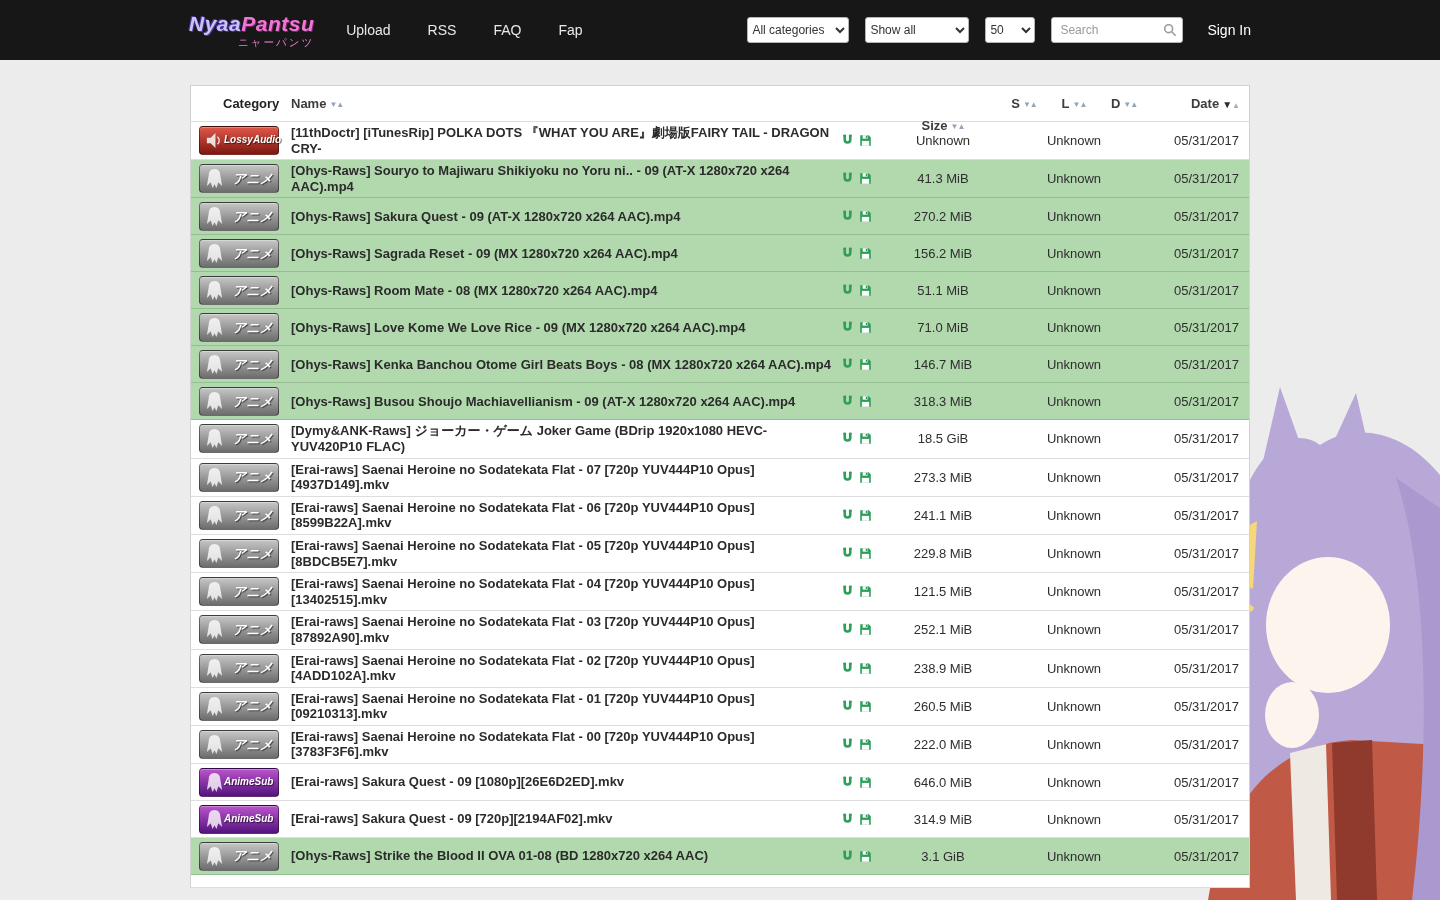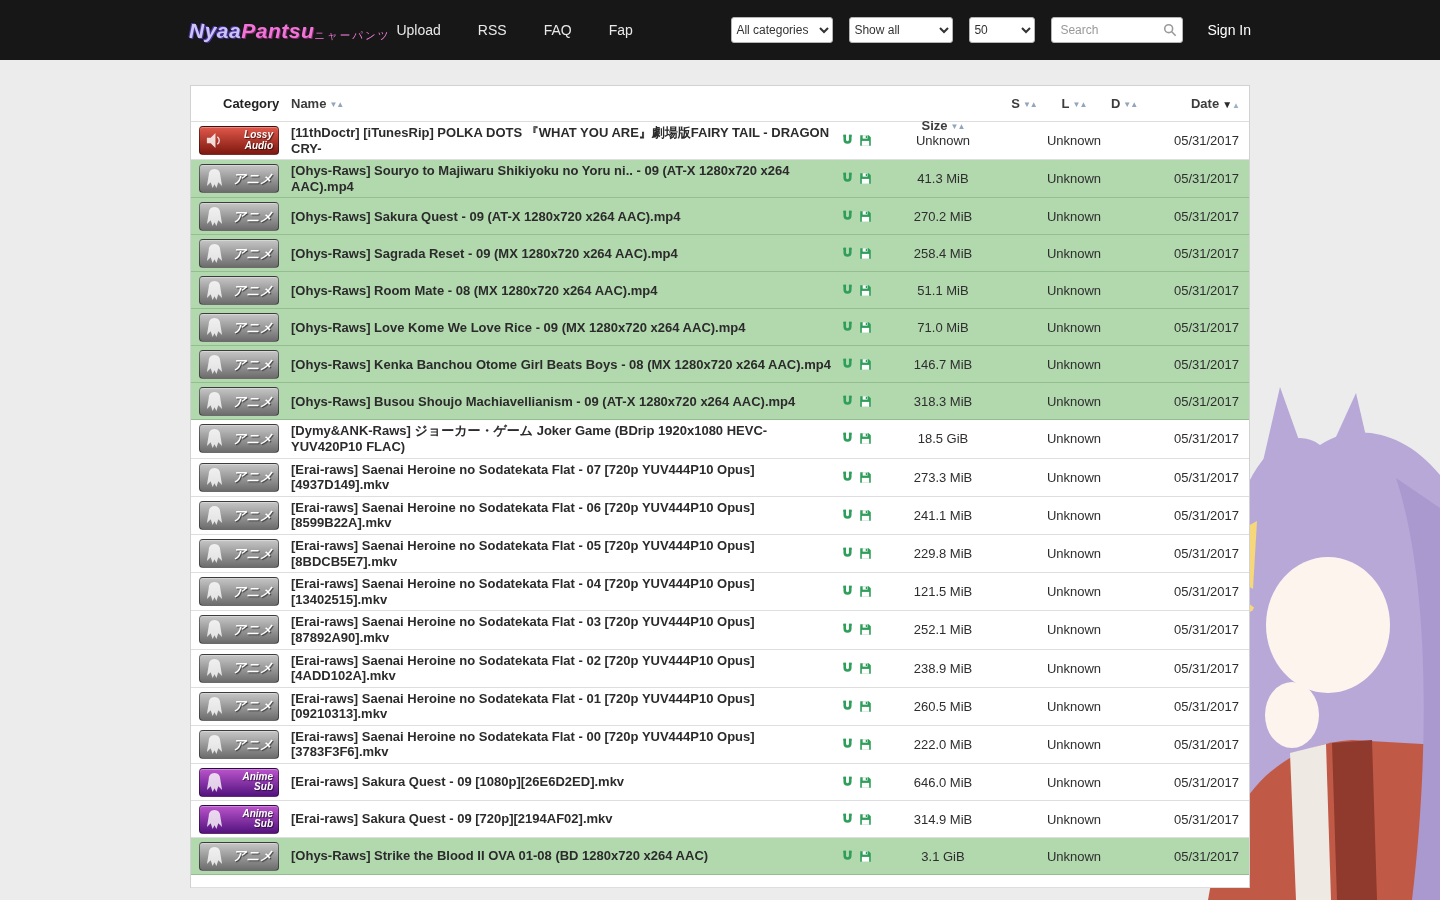--- a/index.html
+++ b/index.html
@@ -7,30 +7,30 @@
   body {
     width:1440px; height:900px; overflow:hidden;
     background:#ececec;
     font-family:"Liberation Sans", sans-serif;
     position:relative;
   }
 
   
   .navbar { height:60px; background:#171717; position:relative; z-index:5; }
   .nav-inner { width:1062px; margin:0 auto; height:100%; display:flex; align-items:center; }
-  .brand { display:flex; flex-direction:row; line-height:1; cursor:pointer; }
+  .brand { display:flex; flex-direction:column; line-height:1; margin-right:26px; cursor:pointer; }
   .brand-main { font-size:21px; font-weight:bold; font-style:italic; letter-spacing:.5px; white-space:nowrap; }
   .brand-first { color:#cdc3f2; text-shadow:1px 1px 0 #4a35a0, -1px -1px 0 #4a35a0; }
   .brand-second { color:#f175d8; text-shadow:1px 1px 0 #7c2a66; }
   .brand-sub { font-size:10.5px; color:#f07ad8; letter-spacing:2px; margin-top:3px; align-self:flex-end; }
   .nav-links { display:flex; gap:37px; margin-left:6px; }
   .nav-link { color:#e9e9e9; font-size:14px; text-decoration:none; cursor:pointer; }
   .nav-right { margin-left:auto; display:flex; align-items:center; gap:16px; }
   select.filter { height:26px; font-size:12px; border:1px solid #b5b5b5; border-radius:3px; background:#fff; color:#333; }
-  .f-cat { width:102px; } .f-status { width:104px; } .f-pp { width:66px; }
+  .f-cat { width:102px; } .f-status { width:104px; } .f-pp { width:50px; }
   .search-wrap { position:relative; }
   .search-input { width:132px; height:26px; border:1px solid #b5b5b5; border-radius:3px; font-size:12px; padding:0 24px 0 8px; color:#333; background:#fff; }
   .search-input::placeholder { color:#999; }
   .search-icon { position:absolute; right:6px; top:6px; width:14px; height:14px; color:#9a9a9a; }
   .signin { color:#fff; font-size:14px; margin-left:8px; text-decoration:none; cursor:pointer; white-space:nowrap; }
 
   
   .mascot { position:absolute; right:0; top:383px; z-index:0; }
 
   
@@ -57,21 +57,21 @@
   .c-links { width:46px; display:flex; gap:5px; align-items:center; }
   .icon-link { width:13px; height:13px; color:#2f9e5a; display:block; cursor:pointer; }
   .icon-link svg { display:block; width:13px; height:13px; }
   .c-size { width:112px; text-align:center; font-size:13px; color:#2e2e2e; }
   .c-stat { width:150px; text-align:center; font-size:13px; color:#2e2e2e; }
   .c-date { width:100px; text-align:right; padding-right:10px; font-size:13px; color:#2e2e2e; white-space:nowrap; }
 
   
   .cat-icon { width:80px; height:29px; border-radius:4px; border:1px solid rgba(0,0,0,.45); display:flex; align-items:center; padding:2px 5px; color:#fff; font-style:italic; font-weight:bold; cursor:pointer; box-shadow:inset 0 1px 0 rgba(255,255,255,.3); }
   .cat-icon .sil { height:21px; width:19px; opacity:.92; flex:none; }
-  .cat-lines { display:flex; flex-direction:column; align-items:flex-end; line-height:1.05; margin-left:auto; }
+  .cat-lines { display:flex; flex-direction:row; align-items:flex-end; line-height:1.05; margin-left:auto; }
   .cat-lines .ln { font-size:10px; text-shadow:1px 1px 1px rgba(0,0,0,.6); white-space:nowrap; }
   .cat-icon.anime_raw  { background:linear-gradient(#c6c6c6,#6c6c6c); }
   .cat-icon.anime_raw .ln { font-size:13px; }
   .cat-icon.lossy_audio { background:linear-gradient(#e0584a,#7e1810); }
   .cat-icon.anime_sub  { background:linear-gradient(#bb54cc,#53137e); }
 
   .row.partial { height:13px; min-height:0; padding:0; }
 </style>
 </head>
 <body>
@@ -273,21 +273,21 @@
       </a>
       <a class="icon-link">
         <svg viewBox="0 0 16 16">
               <path d="M1.5 1.5 h10.5 l2.5 2.5 v10.5 H1.5 Z" fill="currentColor"></path>
               <rect x="4.5" y="1.5" width="6" height="4.2" fill="#fff"></rect>
               <rect x="8.3" y="2.2" width="1.6" height="2.8" fill="currentColor"></rect>
               <rect x="3.5" y="8.5" width="9" height="6" fill="#fff"></rect>
             </svg>
       </a>
     </div>
-    <div class="cell c-size">258.4 MiB</div>
+    <div class="cell c-size">156.2 MiB</div>
     <div class="cell c-stat">Unknown</div>
     <div class="cell c-date">05/31/2017</div>
   </div>
 
   <div class="row green">
     <div class="cell c-cat">
       <a class="cat-icon anime_raw" title="アニメ">
             <svg class="sil" viewBox="0 0 20 22">
               <path d="M10 1 C6 1 4 4 4 7 L2 19 L6 15 L8 21 L10 17 L12 21 L14 15 L18 19 L16 7 C16 4 14 1 10 1 Z" fill="#fff" opacity=".85"></path>
             </svg>

